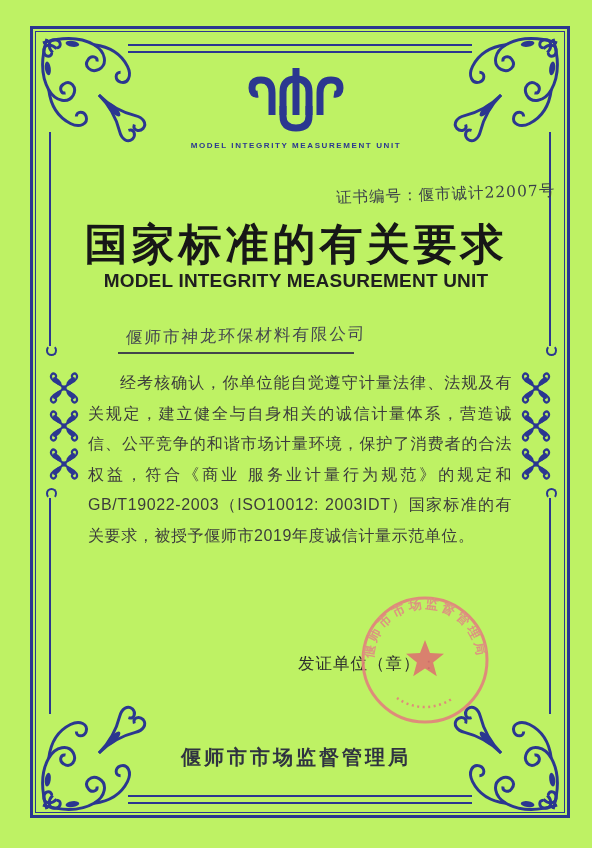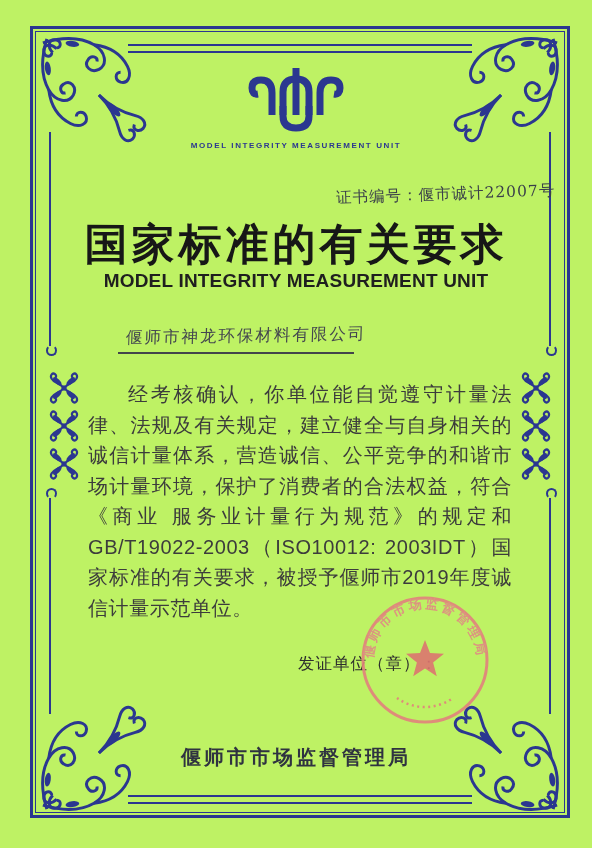--- a/index.html
+++ b/index.html
@@ -30,21 +30,21 @@
            font-family:"DejaVu Serif","Liberation Serif",serif;}
   .title{position:absolute;left:0;right:0;top:216px;text-align:center;
          font-family:"Liberation Serif","DejaVu Serif",serif;font-weight:700;
          font-size:43px;color:#171717;letter-spacing:4px;}
   .subtitle{position:absolute;left:0;right:0;top:270px;text-align:center;
             font-weight:700;font-size:19px;color:#1f1f1f;letter-spacing:0.2px;}
   .company{position:absolute;left:126px;top:325px;font-size:16.5px;color:#44474f;
            transform:rotate(-1deg) skewX(-3deg);letter-spacing:2px;
            font-family:"DejaVu Serif","Liberation Serif",serif;}
   .company-line{position:absolute;left:118px;top:352px;width:236px;height:2px;background:#43454b;}
-  .body-text{position:absolute;left:88px;top:379px;width:424px;font-size:20px;
+  .body-text{position:absolute;left:88px;top:368px;width:424px;font-size:16px;
              line-height:30.5px;color:#3c3c3c;text-align:justify;text-justify:inter-ideograph;
              letter-spacing:0.6px;}
   .body-text p{margin:0;text-indent:2em;}
   .issuer{position:absolute;left:298px;top:653px;font-size:16.5px;color:#2d2d2d;letter-spacing:1px;}
   .seal{position:absolute;left:355px;top:590px;width:140px;height:140px;opacity:0.9;}
   .authority{position:absolute;left:0;right:0;top:744px;text-align:center;font-size:20px;
              font-weight:700;color:#2f3340;letter-spacing:3px;}
 </style>
 </head>
 <body>

